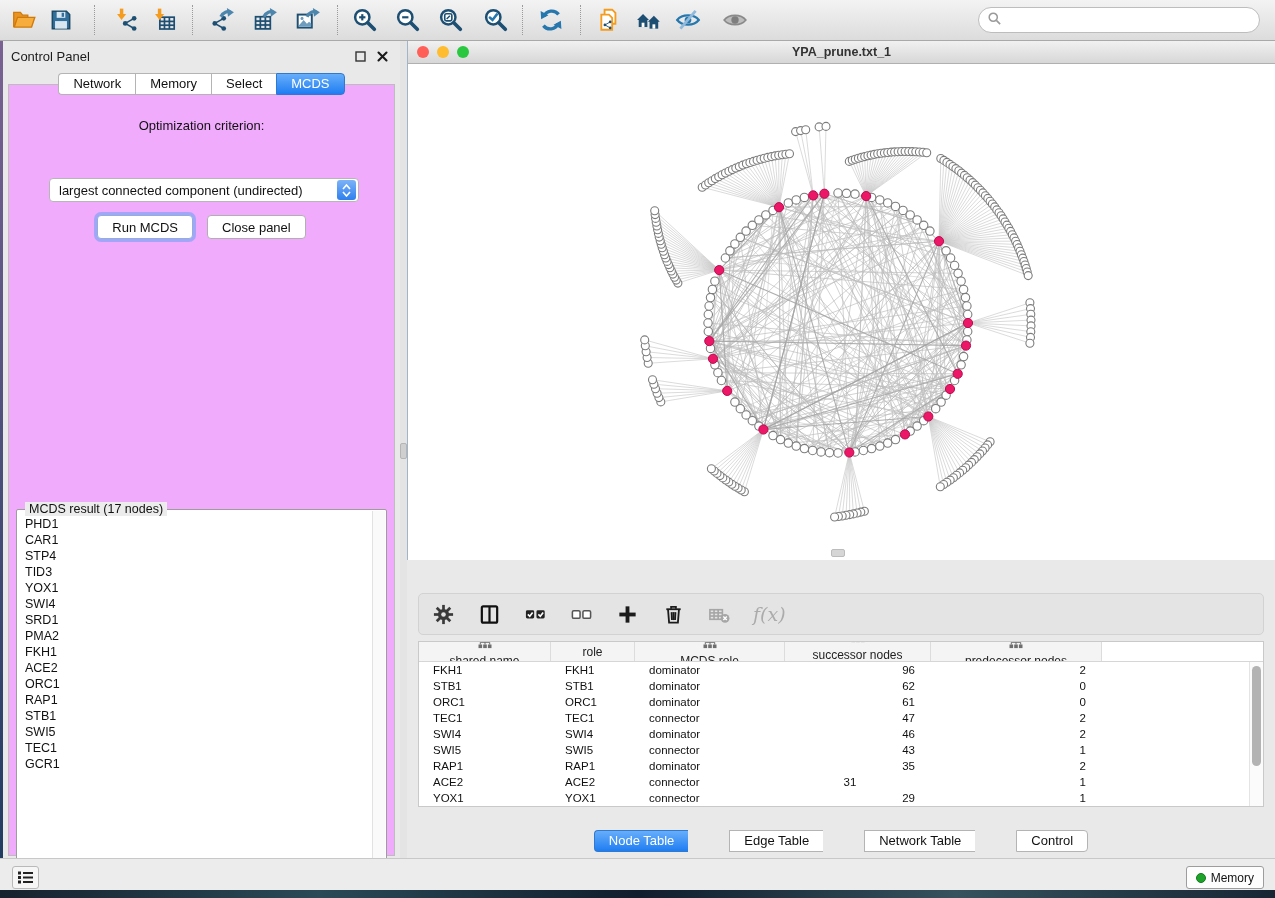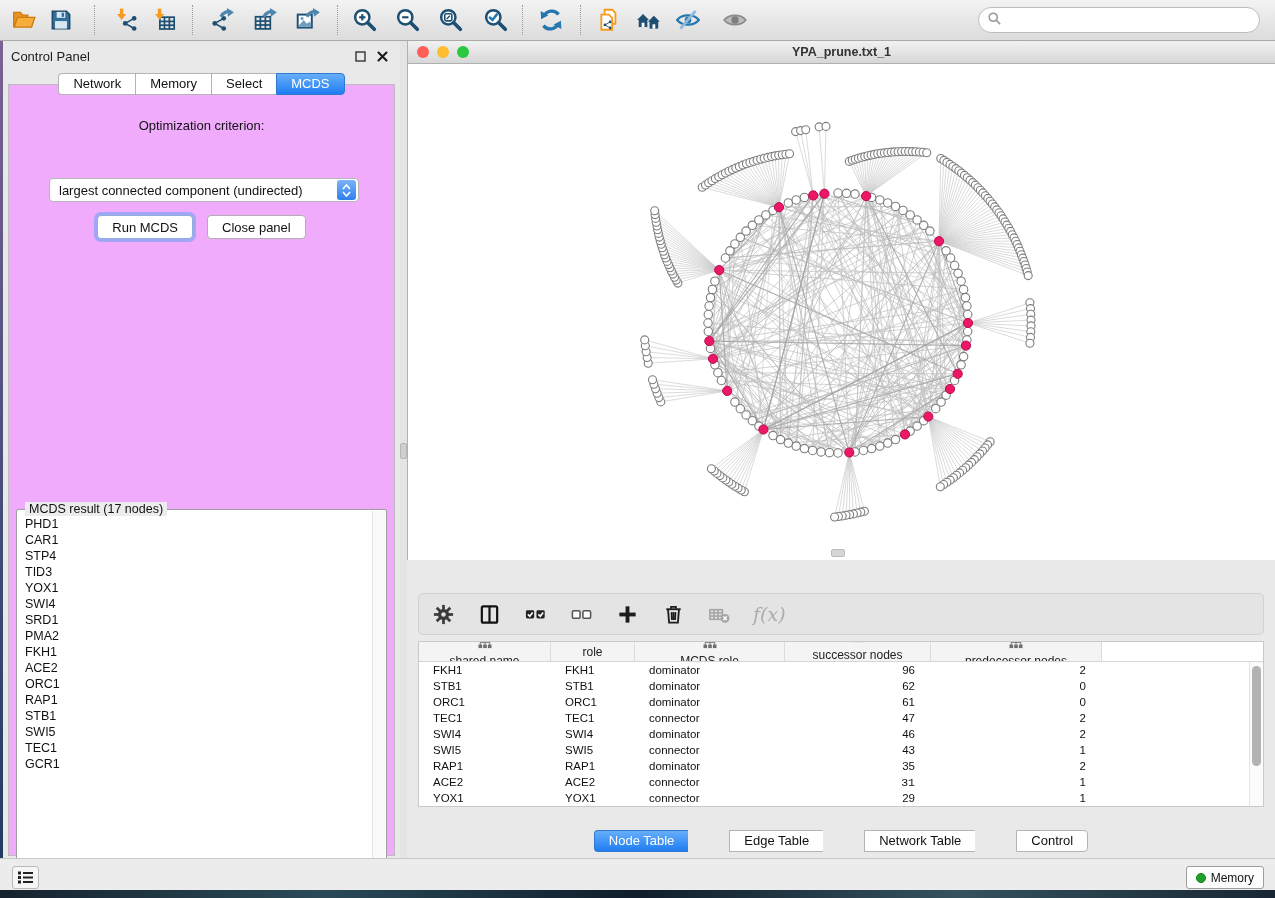--- a/index.html
+++ b/index.html
@@ -1324,21 +1324,21 @@
             <div class="tp-cell" style="width: 132px; text-align: left; padding: 0px 0px 0px 14px;">RAP1</div>
             <div class="tp-cell" style="width: 84px; text-align: left; padding: 0px 0px 0px 14px;">RAP1</div>
             <div class="tp-cell" style="width: 150px; text-align: left; padding: 0px 0px 0px 14px;">dominator</div>
             <div class="tp-cell" style="width: 146px; text-align: right; padding: 0px 16px 0px 0px;">35</div>
             <div class="tp-cell" style="width: 171px; text-align: right; padding: 0px 16px 0px 0px;">2</div>
           </div>
           <div class="tp-row">
             <div class="tp-cell" style="width: 132px; text-align: left; padding: 0px 0px 0px 14px;">ACE2</div>
             <div class="tp-cell" style="width: 84px; text-align: left; padding: 0px 0px 0px 14px;">ACE2</div>
             <div class="tp-cell" style="width: 150px; text-align: left; padding: 0px 0px 0px 14px;">connector</div>
-            <div class="tp-cell" style="width: 146px; text-align: right; padding: 0px 16px 0px 0px; font-family: Liberation Mono, monospace;">31</div>
+            <div class="tp-cell" style="width: 146px; text-align: center; padding: 0px 16px 0px 0px;">31</div>
             <div class="tp-cell" style="width: 171px; text-align: right; padding: 0px 16px 0px 0px;">1</div>
           </div>
           <div class="tp-row">
             <div class="tp-cell" style="width: 132px; text-align: left; padding: 0px 0px 0px 14px;">YOX1</div>
             <div class="tp-cell" style="width: 84px; text-align: left; padding: 0px 0px 0px 14px;">YOX1</div>
             <div class="tp-cell" style="width: 150px; text-align: left; padding: 0px 0px 0px 14px;">connector</div>
             <div class="tp-cell" style="width: 146px; text-align: right; padding: 0px 16px 0px 0px;">29</div>
             <div class="tp-cell" style="width: 171px; text-align: right; padding: 0px 16px 0px 0px;">1</div>
           </div>
         </div>

